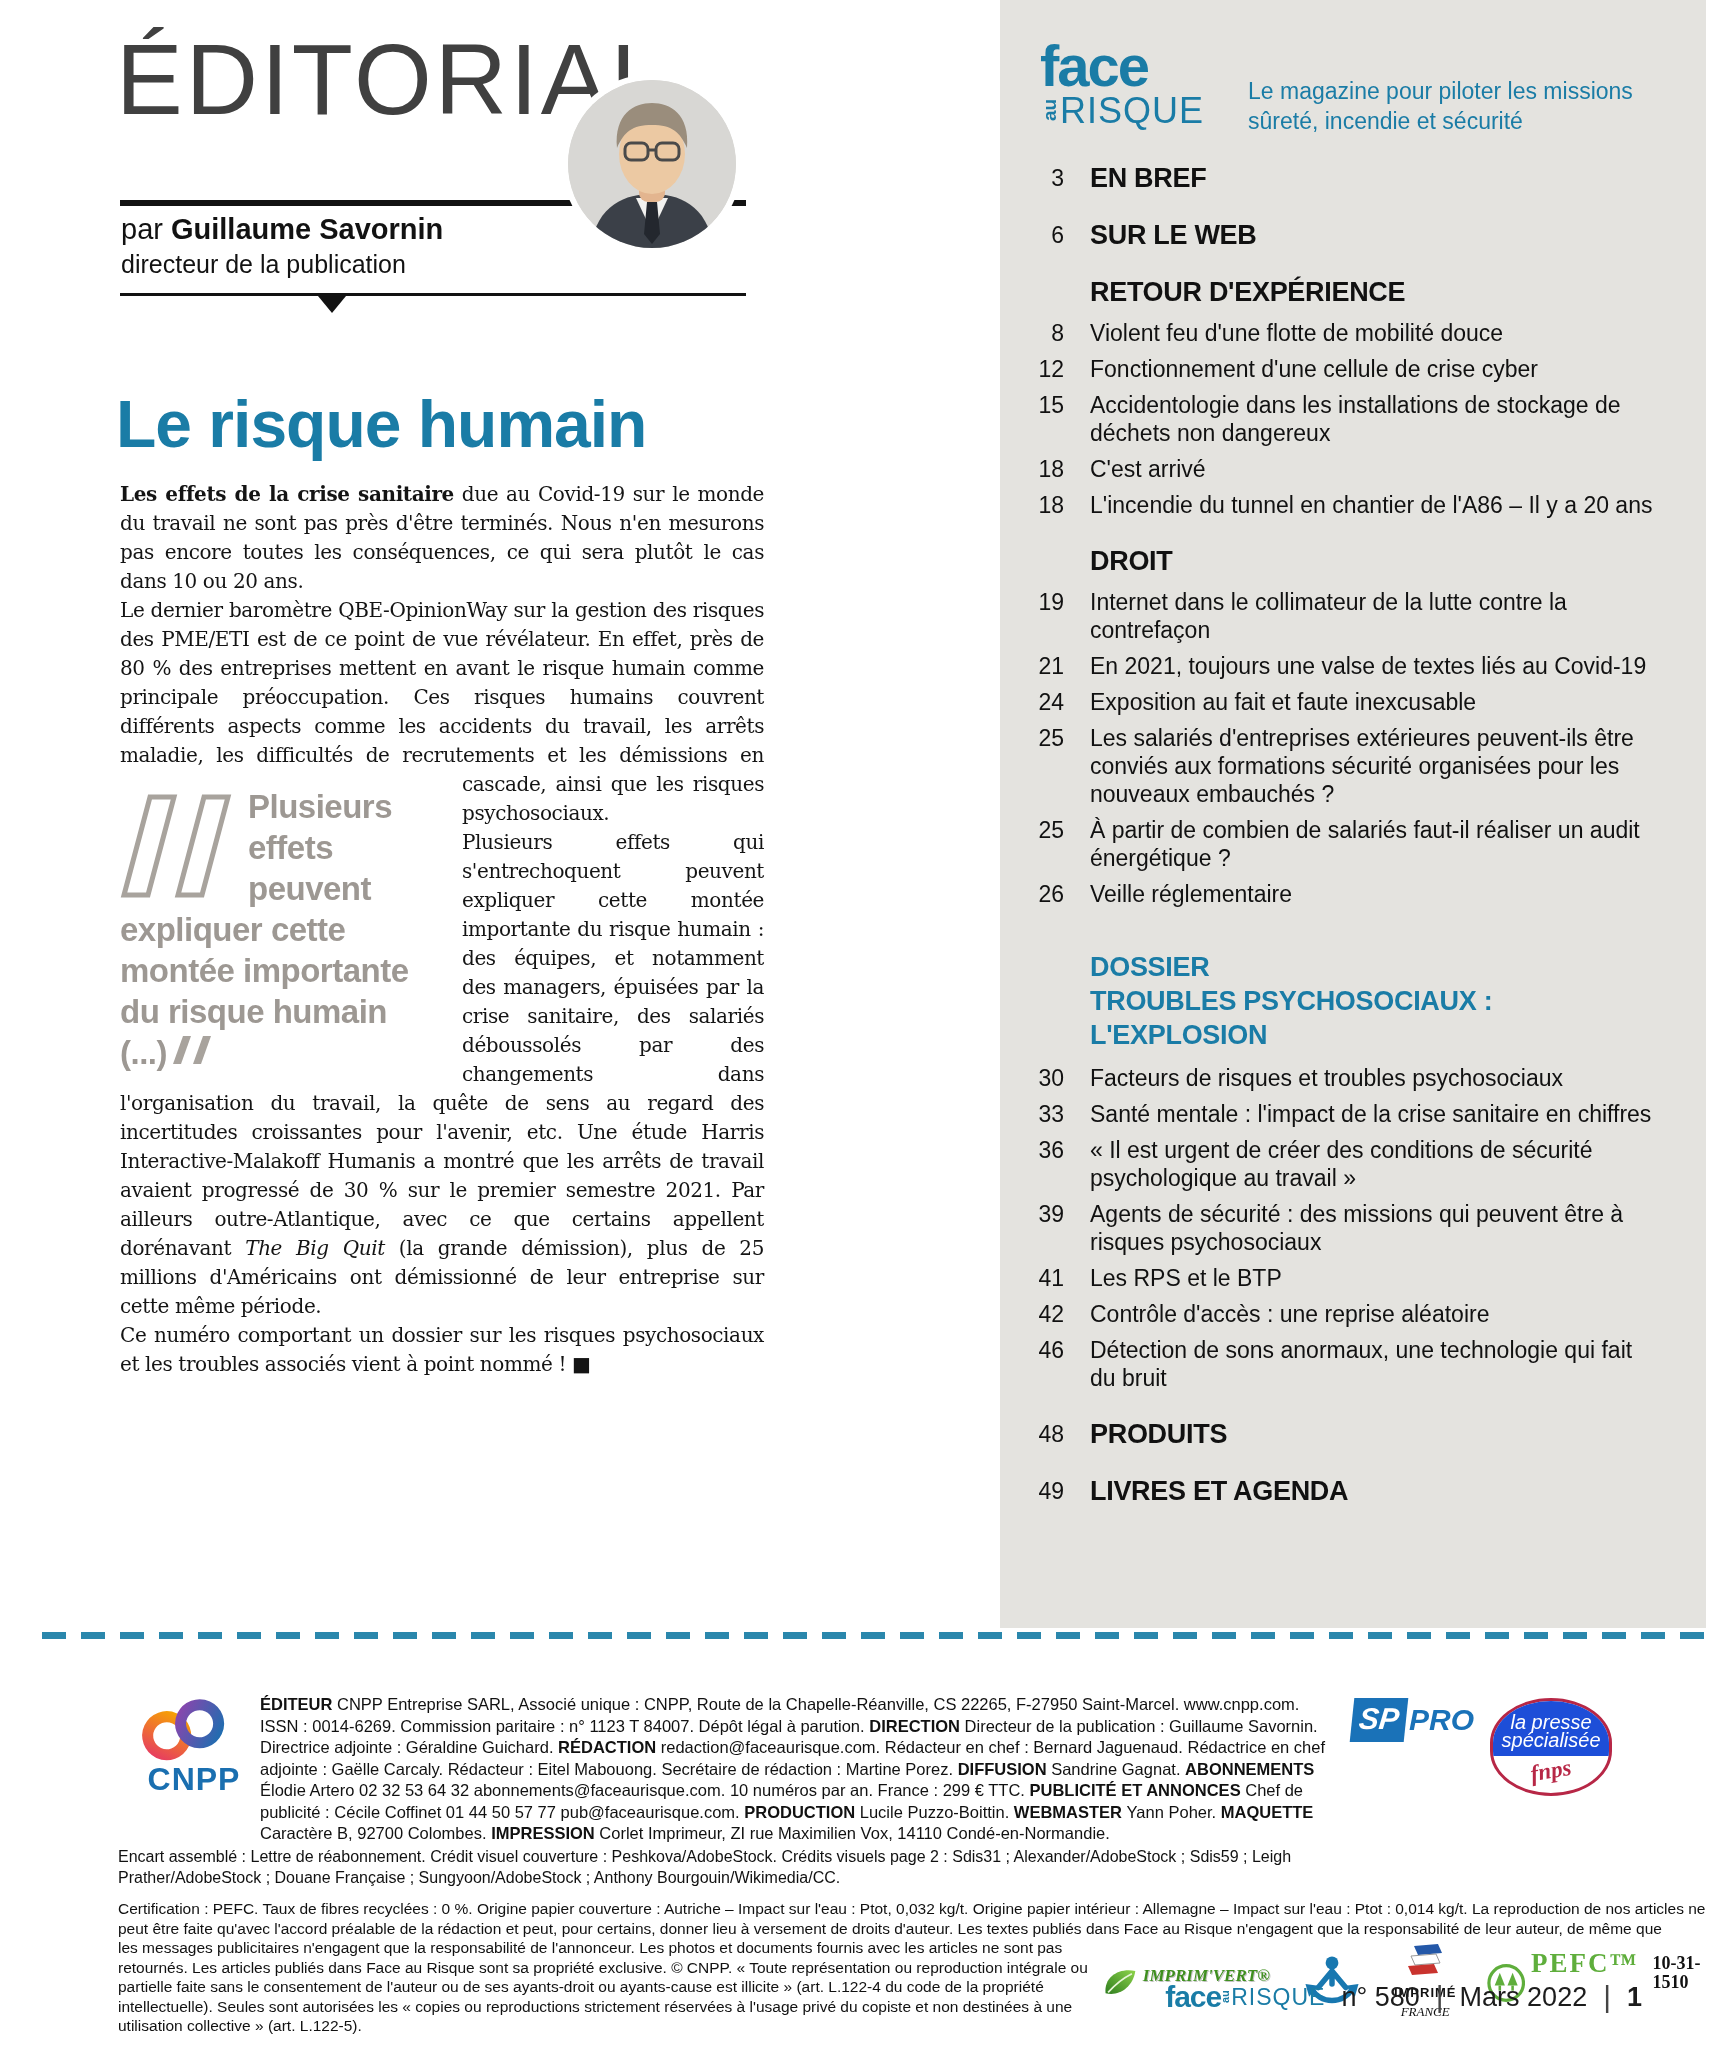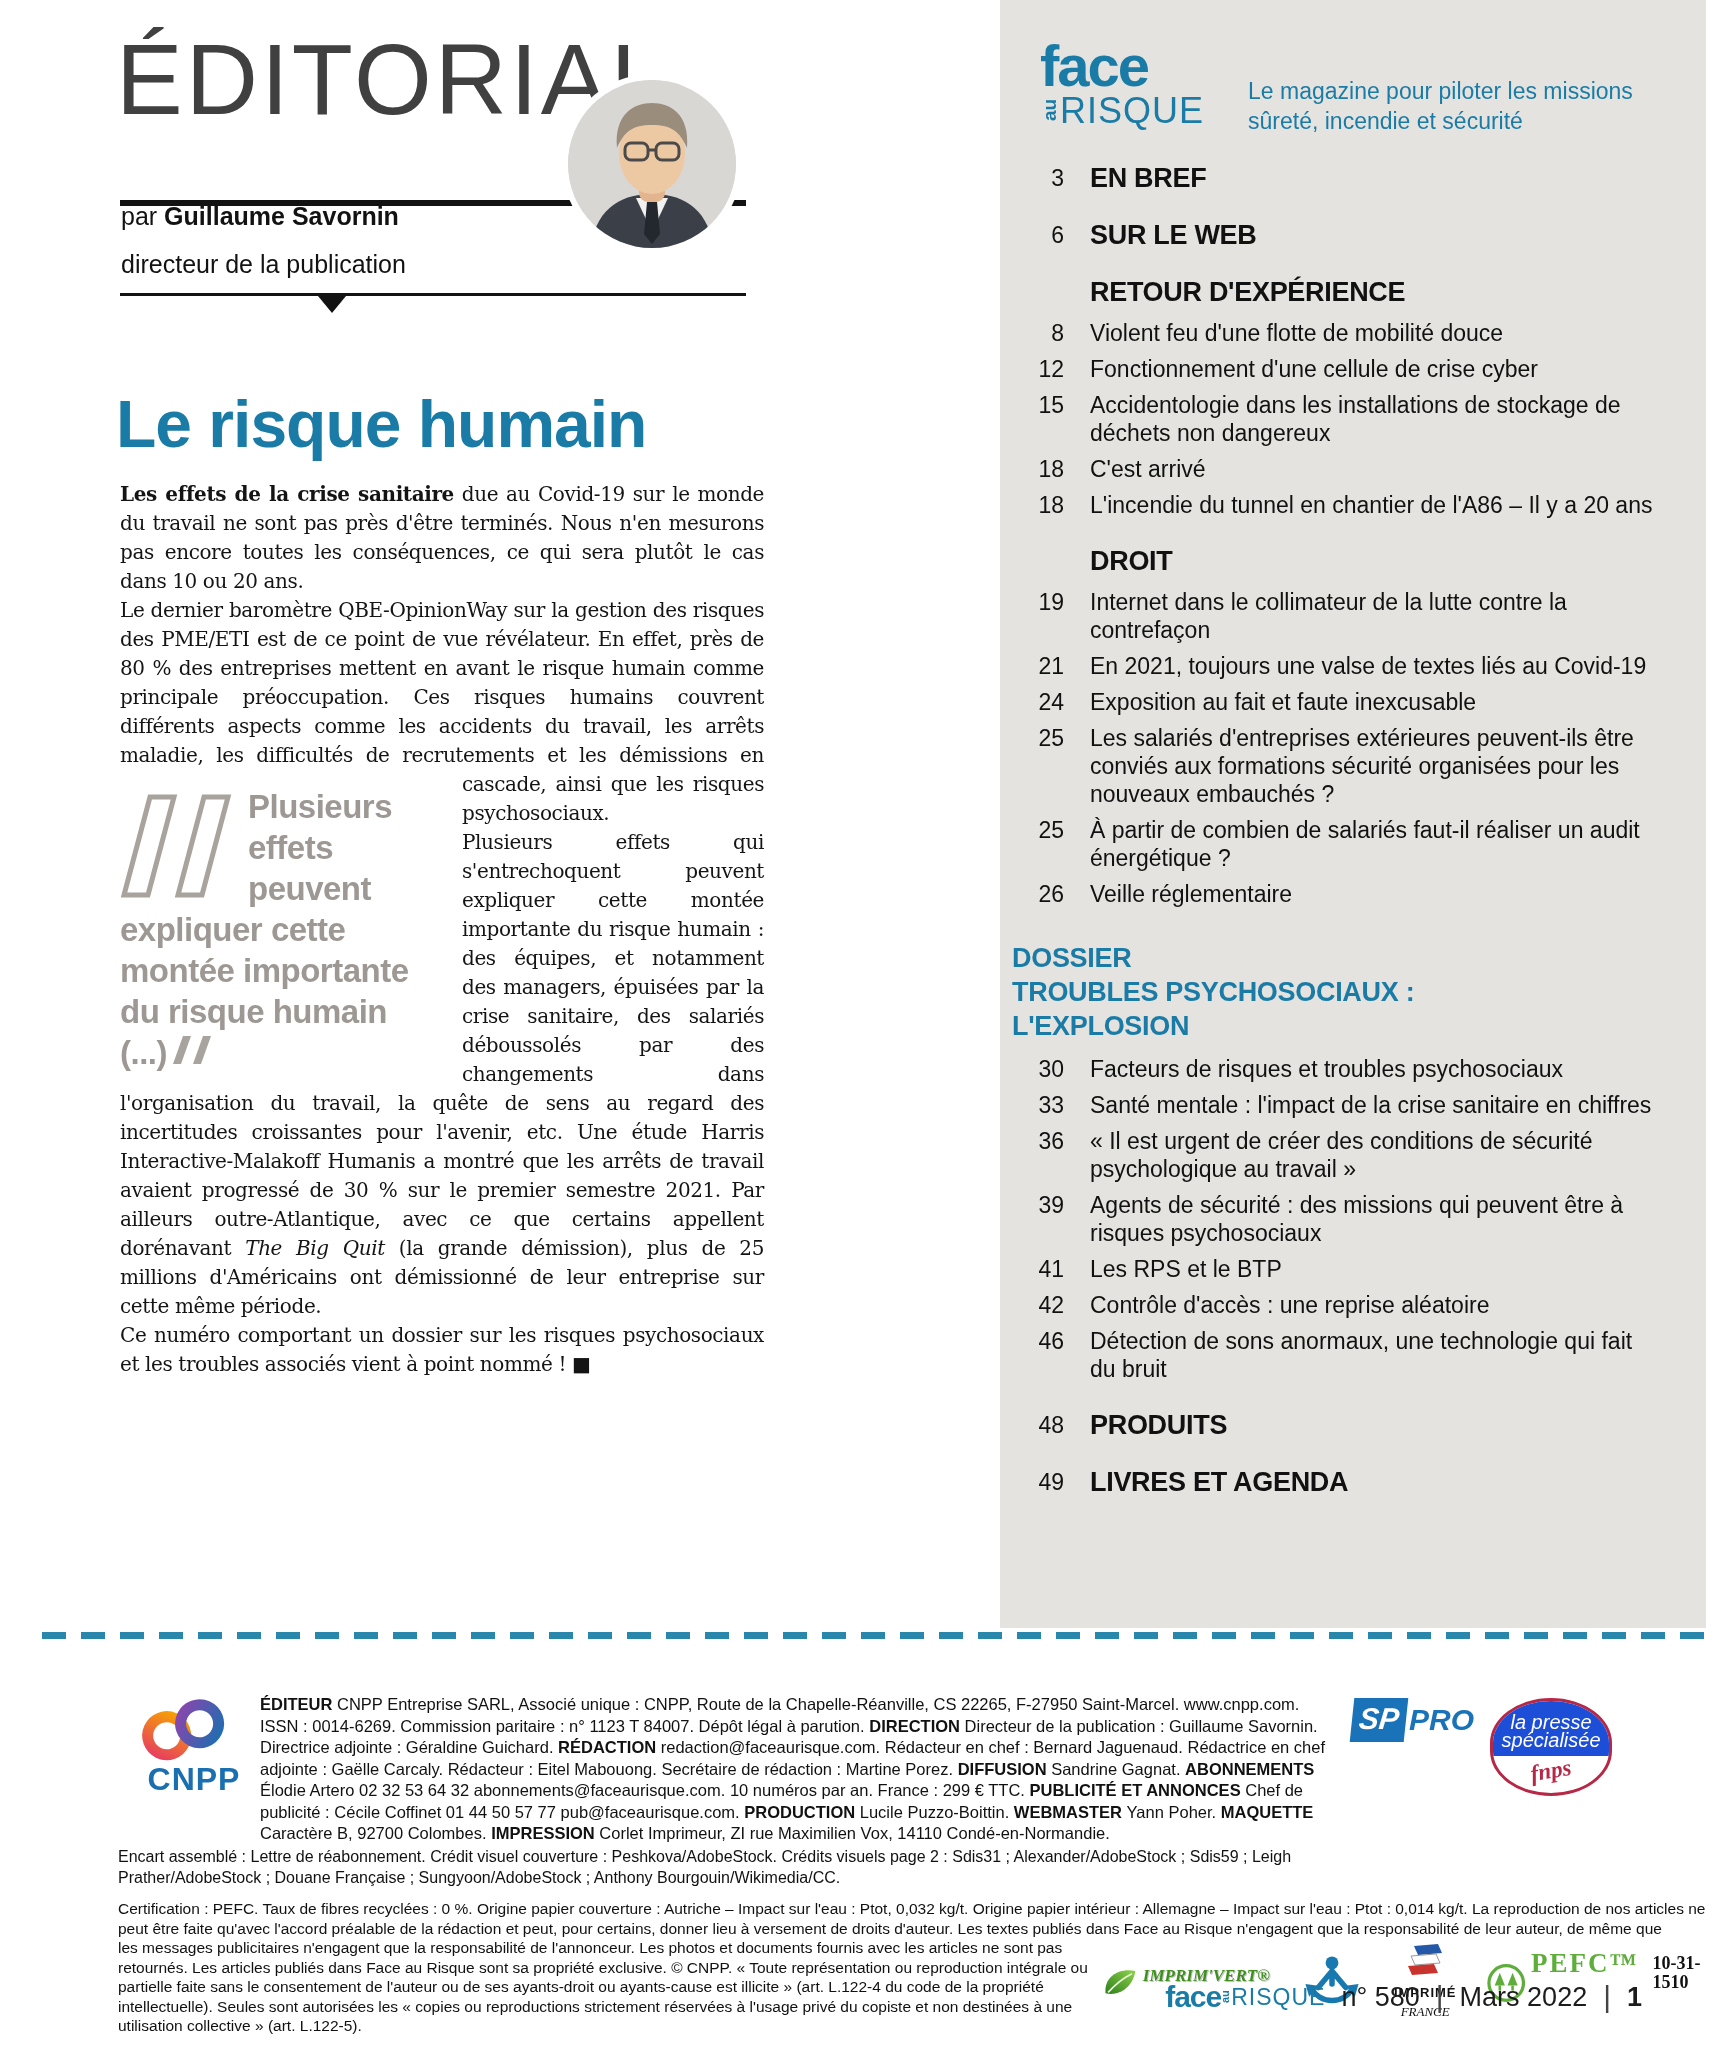--- a/index.html
+++ b/index.html
@@ -7,21 +7,21 @@
   body {
     width:1732px; height:2048px; position:relative;
     font-family:"Liberation Sans", sans-serif; color:#111;
     overflow:hidden;
   }
 
   
   .ed-title { position:absolute; left:116px; top:22px; font-size:100px; font-weight:300;
               color:#404040; letter-spacing:3px; }
   .rule-thick { position:absolute; left:120px; top:200px; width:626px; height:6px; background:#121212; }
-  .byline { position:absolute; left:121px; top:202px; font-size:25px; color:#121212; }
+  .byline { position:absolute; left:121px; top:213px; font-size:29px; color:#121212; }
   .byline b { font-weight:bold; }
   .byrole { position:absolute; left:121px; top:250px; font-size:25px; color:#121212; }
   .rule-thin { position:absolute; left:120px; top:293px; width:626px; height:3px; background:#121212; }
   .tri-down { position:absolute; left:318px; top:296px; width:0; height:0;
               border-left:14px solid transparent; border-right:14px solid transparent;
               border-top:17px solid #121212; }
   .portrait { position:absolute; left:568px; top:80px; width:168px; height:168px;
               border-radius:50%; overflow:hidden; box-shadow:0 0 0 6px #fff; background:#d8d7d4; }
 
   
@@ -51,21 +51,21 @@
   .fr-tagline { margin:34px 0 0 44px; color:#1a7ca6; font-size:23px; line-height:30px; }
 
   .toc-rows { margin-top:8px; }
   .toc-row { display:flex; margin:0 0 8px; }
   .toc-num { width:52px; text-align:right; margin-right:26px; font-size:23px; flex:none;
              line-height:28px; color:#111; }
   .toc-label { font-size:23px; line-height:28px; padding-right:48px; color:#111; }
   .toc-row.section { margin:27px 0 12px; }
   .toc-row.section .toc-label { font-weight:bold; font-size:27px; line-height:30px; letter-spacing:-0.3px; }
   .toc-row.section .toc-num { line-height:30px; }
-  .toc-row.dossier { margin:33px 0 12px;flex-direction:column; }
+  .toc-row.dossier { margin:42px 0 12px; }
   .toc-row.dossier .toc-label { font-weight:bold; font-size:27px; line-height:34px;
                                 color:#1a7ca6; white-space:pre-line; letter-spacing:-0.3px; }
 
   
   .divider { position:absolute; left:42px; top:1632px; width:1664px; height:7px;
              background:repeating-linear-gradient(90deg,#2a87ac 0 24px, transparent 24px 39px); }
 
   
   .cnpp-logo { position:absolute; left:116px; top:1698px; }
   .masthead { position:absolute; left:260px; top:1694px; width:1072px;

